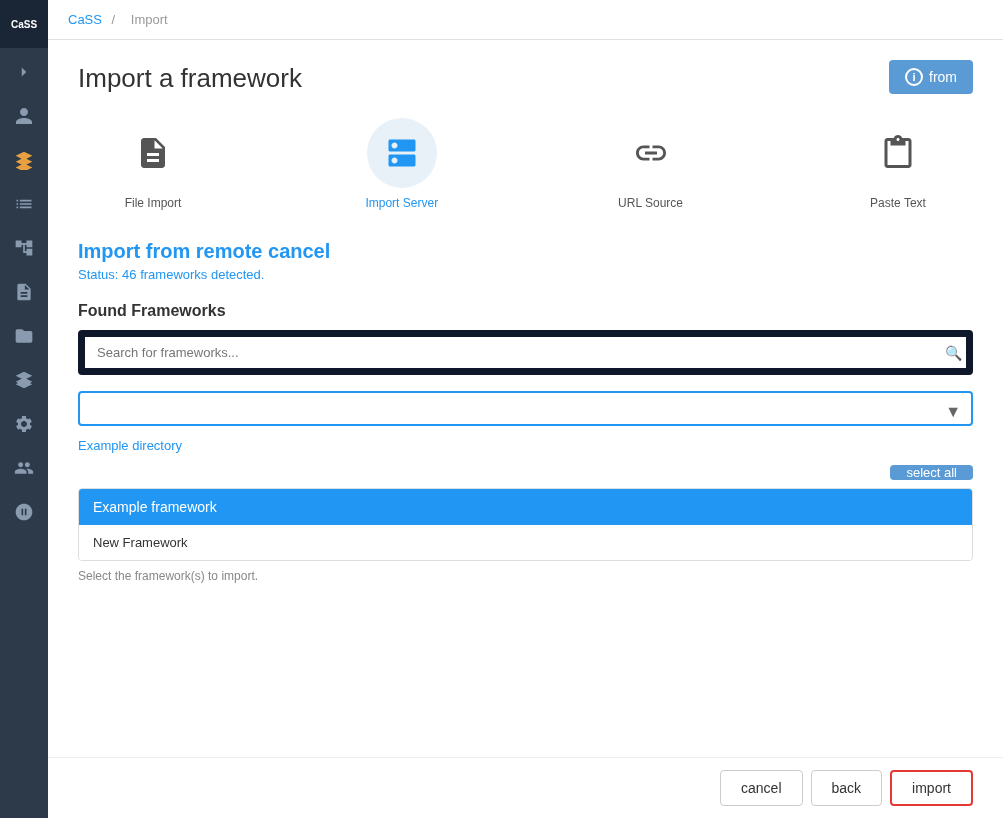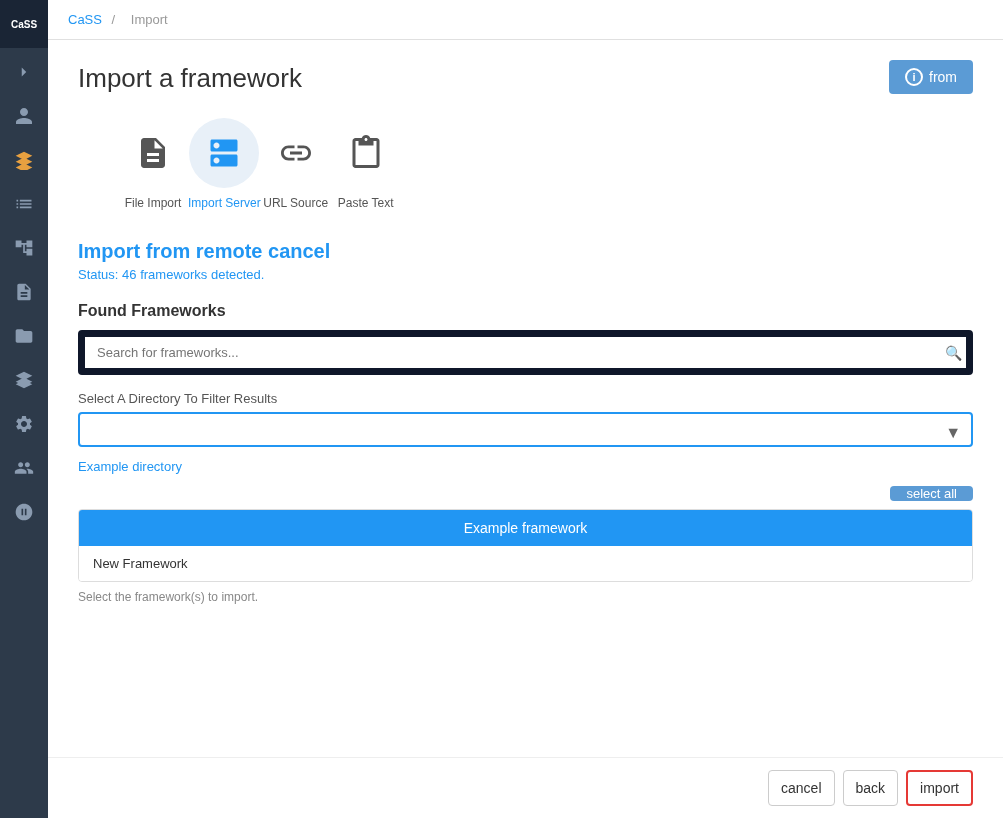--- a/index.html
+++ b/index.html
@@ -118,21 +118,21 @@
       display: flex;
       align-items: center;
       justify-content: center;
       font-size: 11px;
       font-weight: bold;
     }
 
     
     .import-methods {
       display: flex;
-      justify-content: flex-start;
+      justify-content: space-between;
       margin-bottom: 30px;
       padding: 0 40px;
     }
     .import-method {
       display: flex;
       flex-direction: column;
       align-items: center;
       cursor: pointer;
       gap: 8px;
     }
@@ -266,21 +266,20 @@
     .framework-list-inner {
       max-height: 180px;
       overflow-y: scroll;
     }
     .framework-group-header {
       background: #2196f3;
       color: white;
       padding: 10px 14px;
       font-size: 14px;
       font-weight: 500;
-      text-align: center;
     }
     .framework-item {
       padding: 10px 14px;
       font-size: 13px;
       color: #333;
       background: white;
       border-bottom: 1px solid #f0f0f0;
       cursor: pointer;
     }
     .framework-item:last-child { border-bottom: none; }
@@ -294,21 +293,21 @@
     
     .footer-buttons {
       display: flex;
       justify-content: flex-end;
       gap: 8px;
       padding: 12px 30px;
       border-top: 1px solid #eee;
       background: white;
     }
     .btn {
-      padding: 8px 12px;
+      padding: 8px 20px;
       border-radius: 4px;
       font-size: 14px;
       cursor: pointer;
       border: 1px solid #ccc;
       background: white;
       color: #333;
     }
     .btn-import {
       border: 2px solid #e53935;
       color: #333;
@@ -447,21 +446,20 @@
       <span>Status: 46 frameworks</span>&nbsp;<span style="color:#2196f3">detected.</span>
     </p>
 
     <div class="found-frameworks-label">Found Frameworks</div>
 
     <div class="search-wrapper">
       <input class="search-input" type="text" placeholder="Search for frameworks..." style="">
       <span class="search-icon">🔍</span>
     </div>
 
-    <div class="directory-label">Select A Directory To Filter Results</div>
     <div class="directory-select-wrapper">
       <select class="directory-select">
         <option value=""></option>
         <option value="example">Example directory</option>
       </select>
       <span class="directory-chevron">▼</span>
     </div>
 
     <div class="example-directory">Example directory</div>
 

